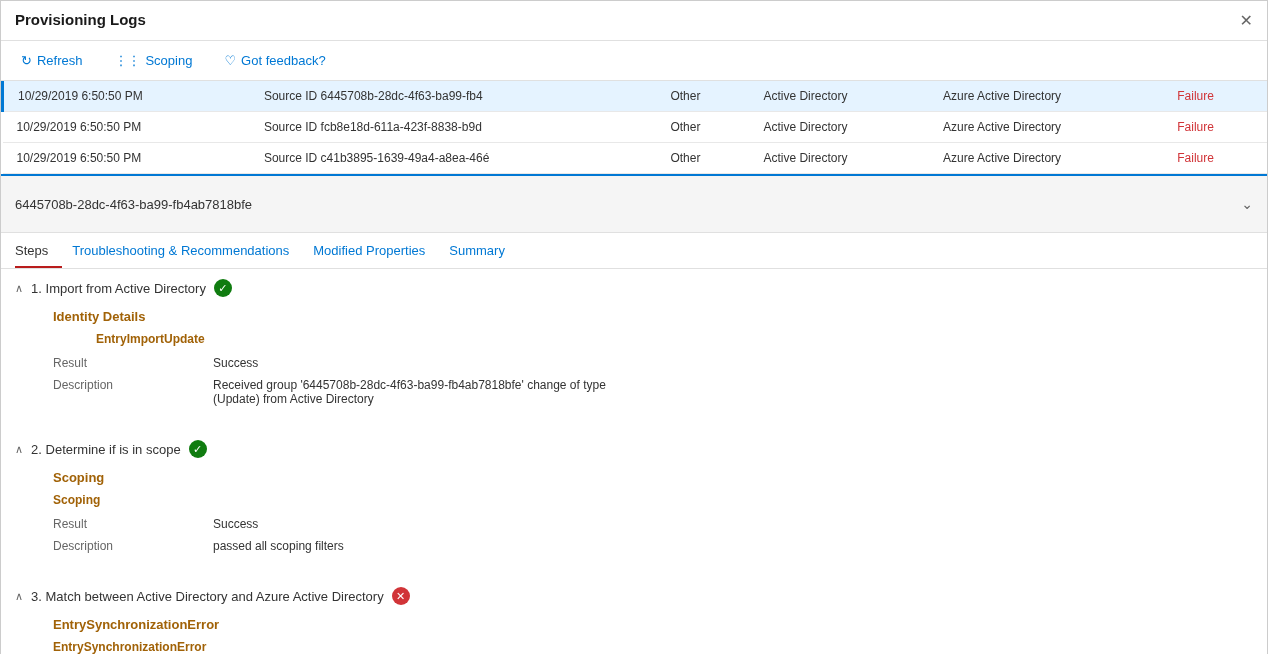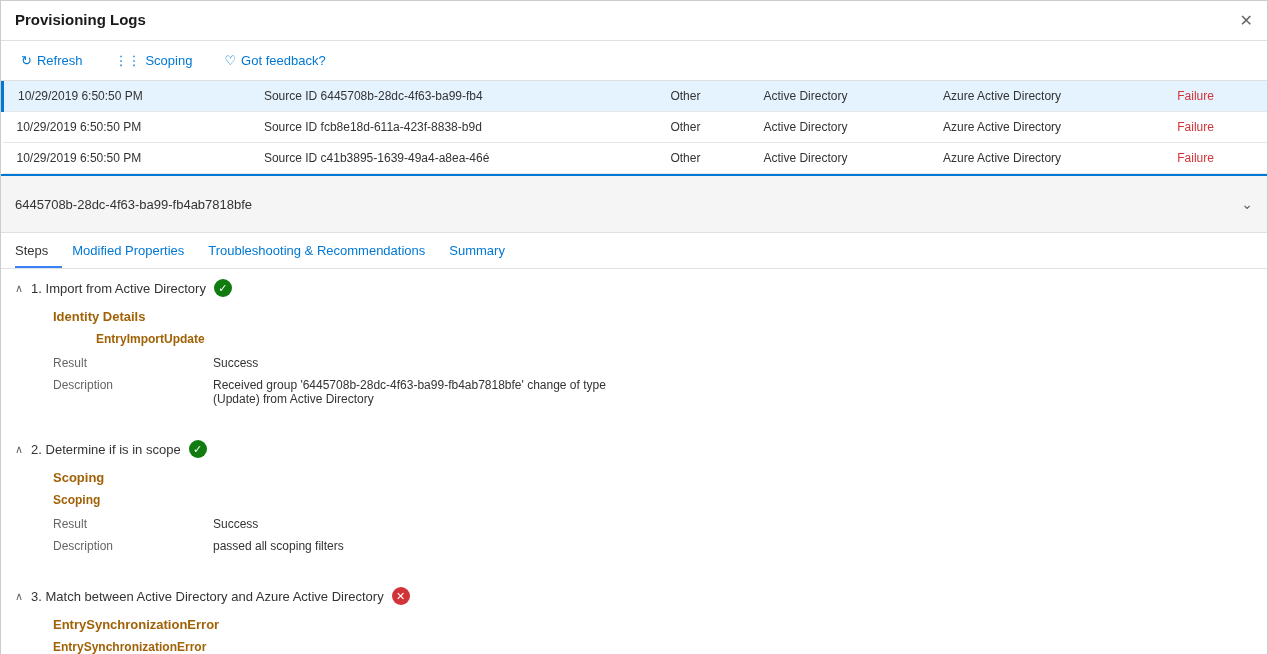--- a/index.html
+++ b/index.html
@@ -120,21 +120,21 @@
       margin-right: 10px;
       cursor: pointer;
       font-size: 13px;
       color: #0078d4;
       border-bottom: 2px solid transparent;
       text-decoration: none;
     }
 
     .tab.active {
       color: #333;
-      border-bottom: 2px solid #3b82f6;
+      border-bottom: 2px solid #b91c1c;
       font-weight: 500;
     }
 
     
     .steps-content {
       padding: 0 14px;
       overflow-y: auto;
       max-height: 420px;
     }
 
@@ -275,22 +275,22 @@
   </table>
 
   <div class="detail-panel">
     <div class="detail-header">
       <span class="detail-id">6445708b-28dc-4f63-ba99-fb4ab7818bfe</span>
       <span class="chevron-icon">⌄</span>
     </div>
 
     <div class="tabs" id="tabs-bar">
         <div class="tab active">Steps</div>
+        <div class="tab">Troubleshooting &amp; Recommendations</div>
         <div class="tab">Modified Properties</div>
-        <div class="tab">Troubleshooting &amp; Recommendations</div>
         <div class="tab">Summary</div>
       </div>
 
     <div class="steps-content" id="steps-content">
         <div class="step-section">
     <div class="step-header">
       <span class="step-toggle">∧</span>
       <span class="step-title">1. Import from Active Directory</span>
       <span class="status-icon-success">✓</span>
     </div>

